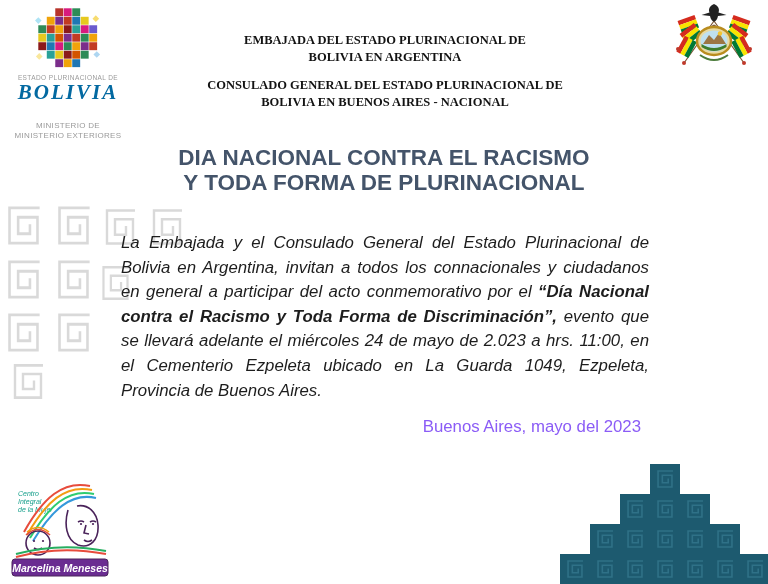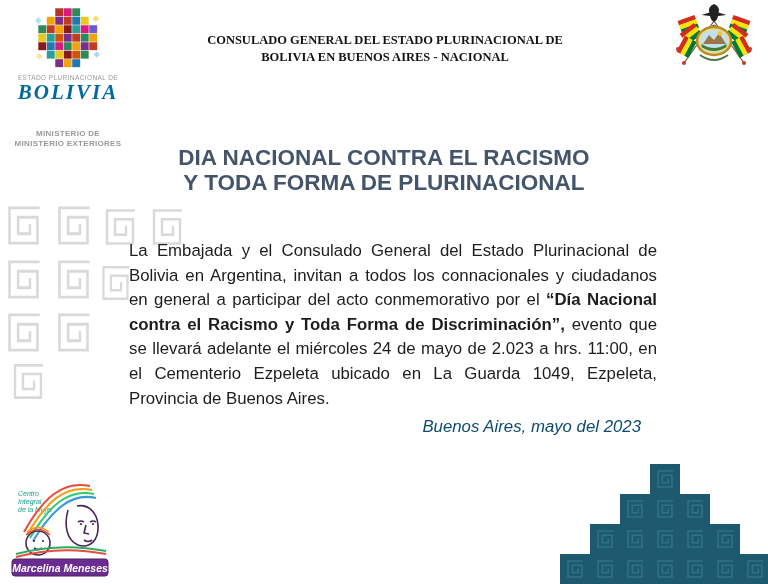--- a/index.html
+++ b/index.html
@@ -9,38 +9,38 @@
   
   .pattern{position:absolute;left:0;top:0;width:768px;height:584px;z-index:0;}
   .pyramid{position:absolute;left:0;top:0;width:768px;height:584px;z-index:1;pointer-events:none;}
 
   
   .header-left{position:absolute;left:6px;top:4px;width:124px;text-align:center;z-index:2;}
   .mosaic{display:block;margin:0 auto;}
   .country-label{font-size:6.5px;letter-spacing:.4px;color:#9a9a9a;margin-top:2px;}
   .country-name{font-family:"Liberation Serif",serif;font-size:21px;letter-spacing:2px;
                 color:#0369a1;line-height:1.05;font-weight:600;font-style:italic;}
-  .ministry{font-size:8px;line-height:1.3;color:#9a9a9a;margin-top:26px;letter-spacing:.3px;font-weight:bold;}
+  .ministry{font-size:8px;line-height:1.3;color:#9a9a9a;margin-top:18px;letter-spacing:.3px;}
 
   
   .header-center{position:absolute;left:168px;top:32px;width:434px;text-align:center;
                  font-family:"Liberation Serif",serif;font-weight:bold;color:#131313;z-index:2;}
   .embassy{font-size:12.5px;line-height:17px;}
-  .consulate{font-size:12.5px;line-height:17px;}
+  .consulate{font-size:12.5px;line-height:17px;margin-top:11px;}
 
   .coat{position:absolute;left:670px;top:3px;z-index:2;}
 
   .page-title{position:absolute;left:0;top:146px;width:768px;text-align:center;
               font-weight:bold;font-size:22.5px;line-height:24.5px;color:#44546a;z-index:2;}
 
-  .body-text{position:absolute;left:113px;top:223px;width:528px;margin:16px;
-             font-size:16.8px;line-height:24.6px;color:#1d1d1d;text-align:justify;z-index:2;}
+  .body-text{position:absolute;left:113px;top:223px;width:528px;margin:8px;
+             font-size:16.8px;line-height:24.6px;color:#1d1d1d;text-align:justify;z-index:2;font-style:italic;}
   .body-text .bold{font-weight:bold;}
 
-  .dateline{position:absolute;right:127px;top:417px;font-size:16.8px;color:#0c4a6e;z-index:2;font-style:italic;}
+  .dateline{position:absolute;right:127px;top:417px;font-size:16.8px;color:#8b5cf6;z-index:2;}
 
   .org-logo{position:absolute;left:8px;top:480px;z-index:2;}
 </style>
 </head>
 <body>
 
 <div class="page">
 
   <div class="pattern" id="pattern">
       <svg viewBox="0 0 40 40" preserveAspectRatio="none" style="position: absolute; left: 2px; top: 202px; width: 43px; height: 47px;">
@@ -220,20 +220,24 @@
       </svg>
     <div class="country-label">ESTADO PLURINACIONAL DE</div>
     <div class="country-name">BOLIVIA</div>
     <div class="ministry">
       <div>MINISTERIO DE</div>
       <div>MINISTERIO EXTERIORES</div>
     </div>
   </div>
 
   <div class="header-center">
+    <div class="embassy">
+      <div>EMBAJADA DEL ESTADO PLURINACIONAL DE</div>
+      <div>BOLIVIA EN ARGENTINA</div>
+    </div>
     <div class="consulate">
       <div>CONSULADO GENERAL DEL ESTADO PLURINACIONAL DE</div>
       <div>BOLIVIA EN BUENOS AIRES - NACIONAL</div>
     </div>
   </div>
 
   <svg class="coat" width="88" height="70" viewBox="0 0 88 70">
     <g stroke="#7a5230" stroke-width="1.2">
       <line x1="14" y1="60" x2="44" y2="18"></line>
         <line x1="74" y1="60" x2="44" y2="18"></line>

